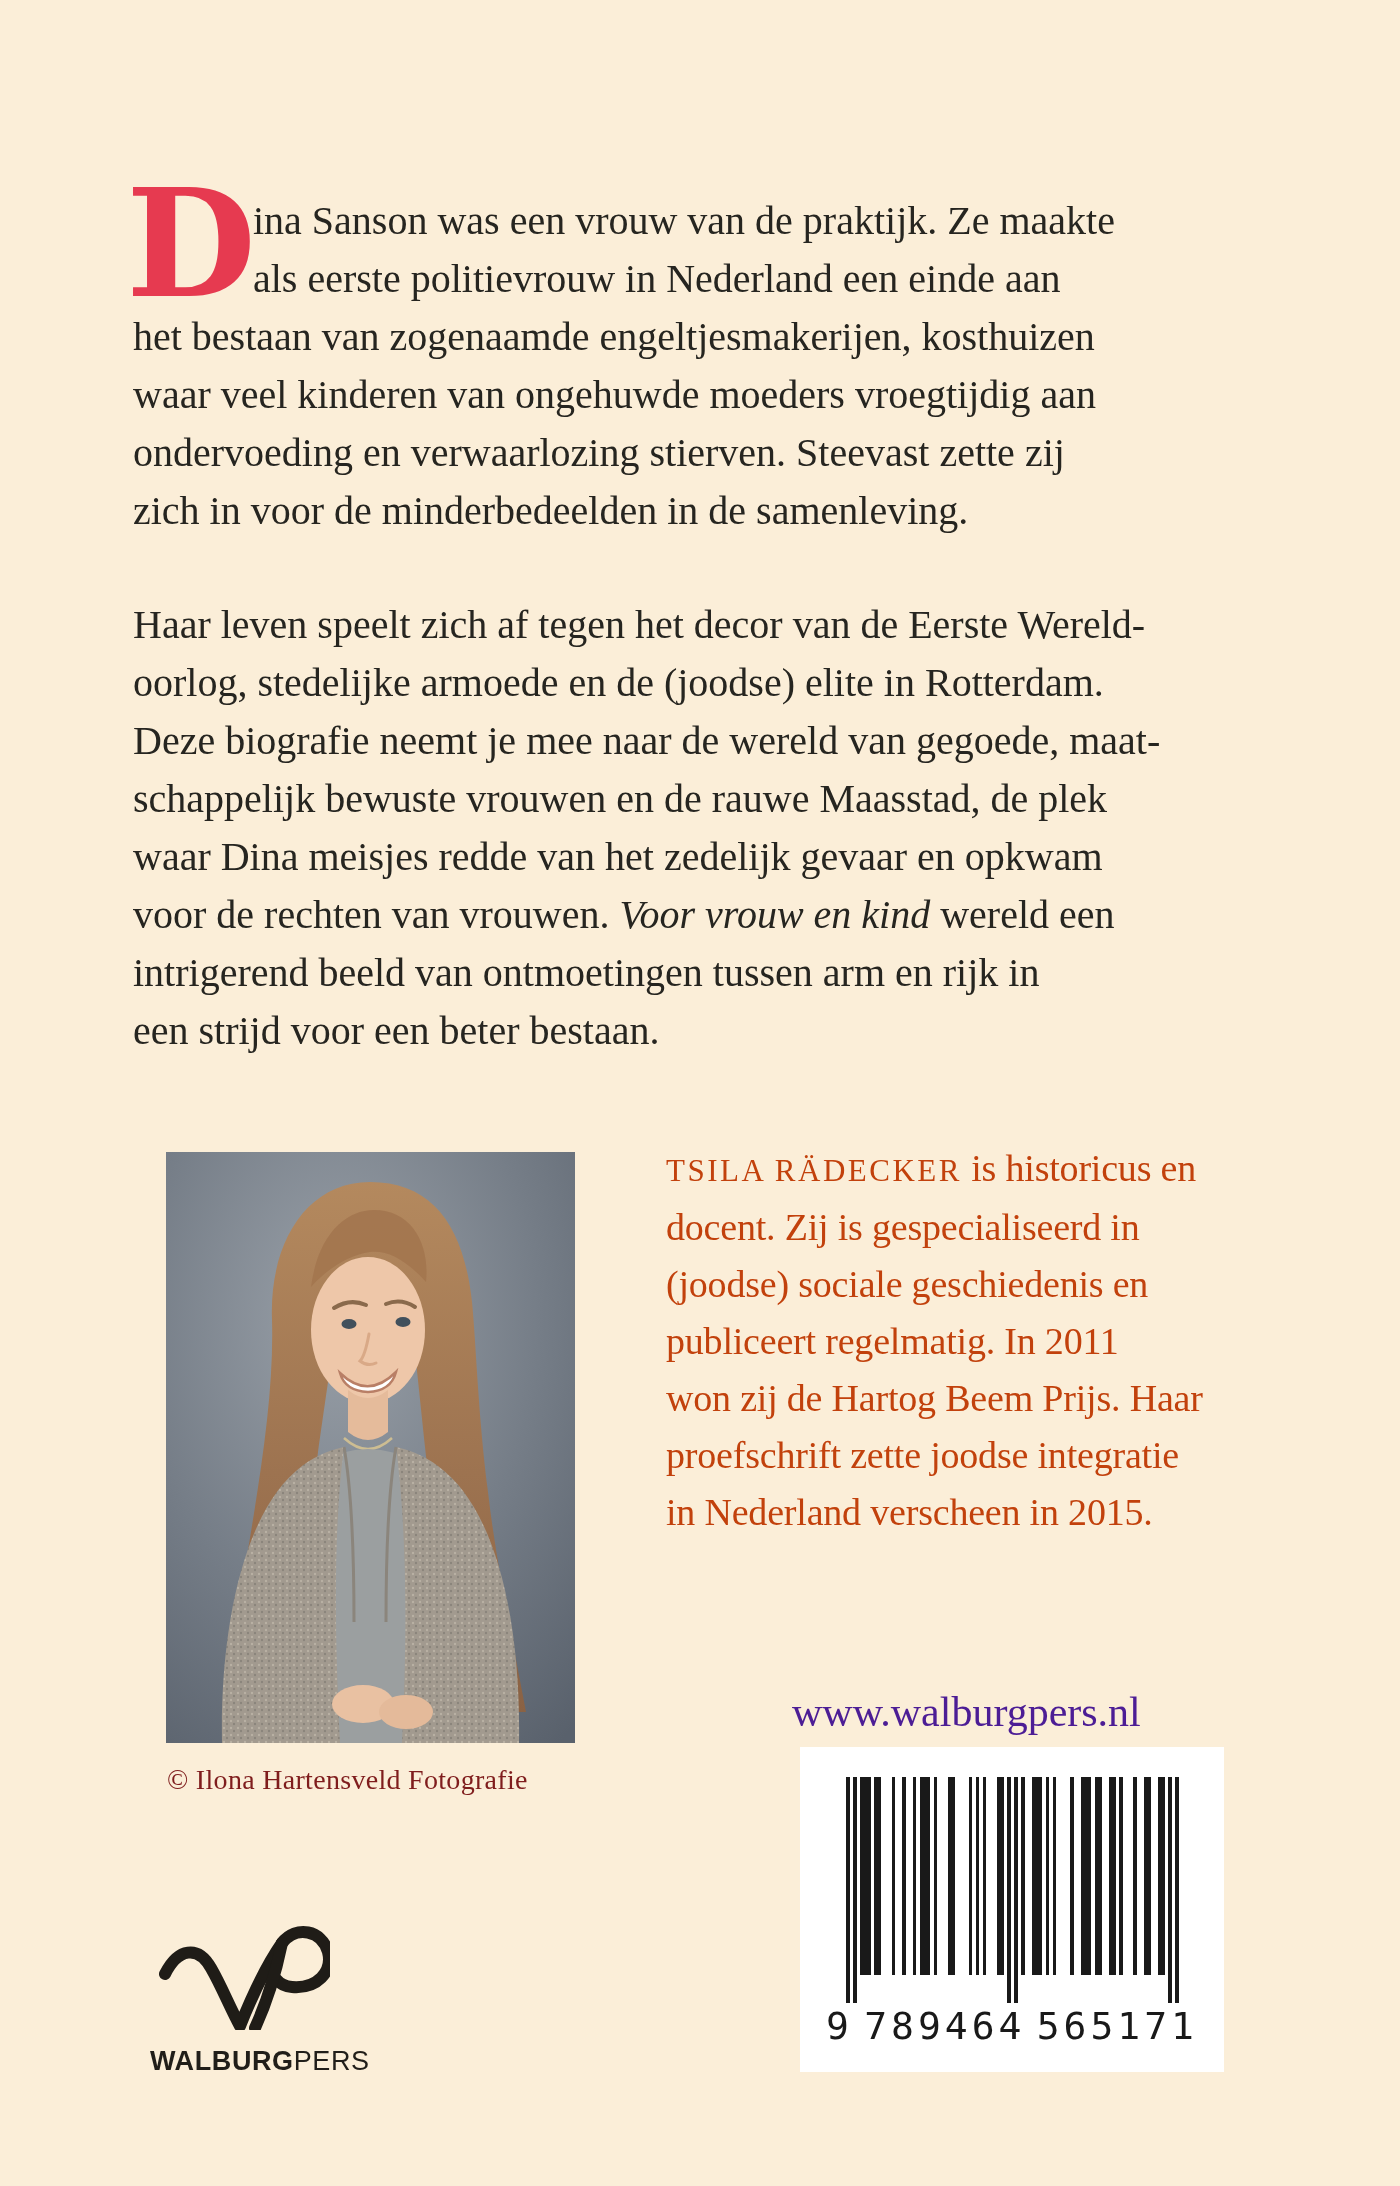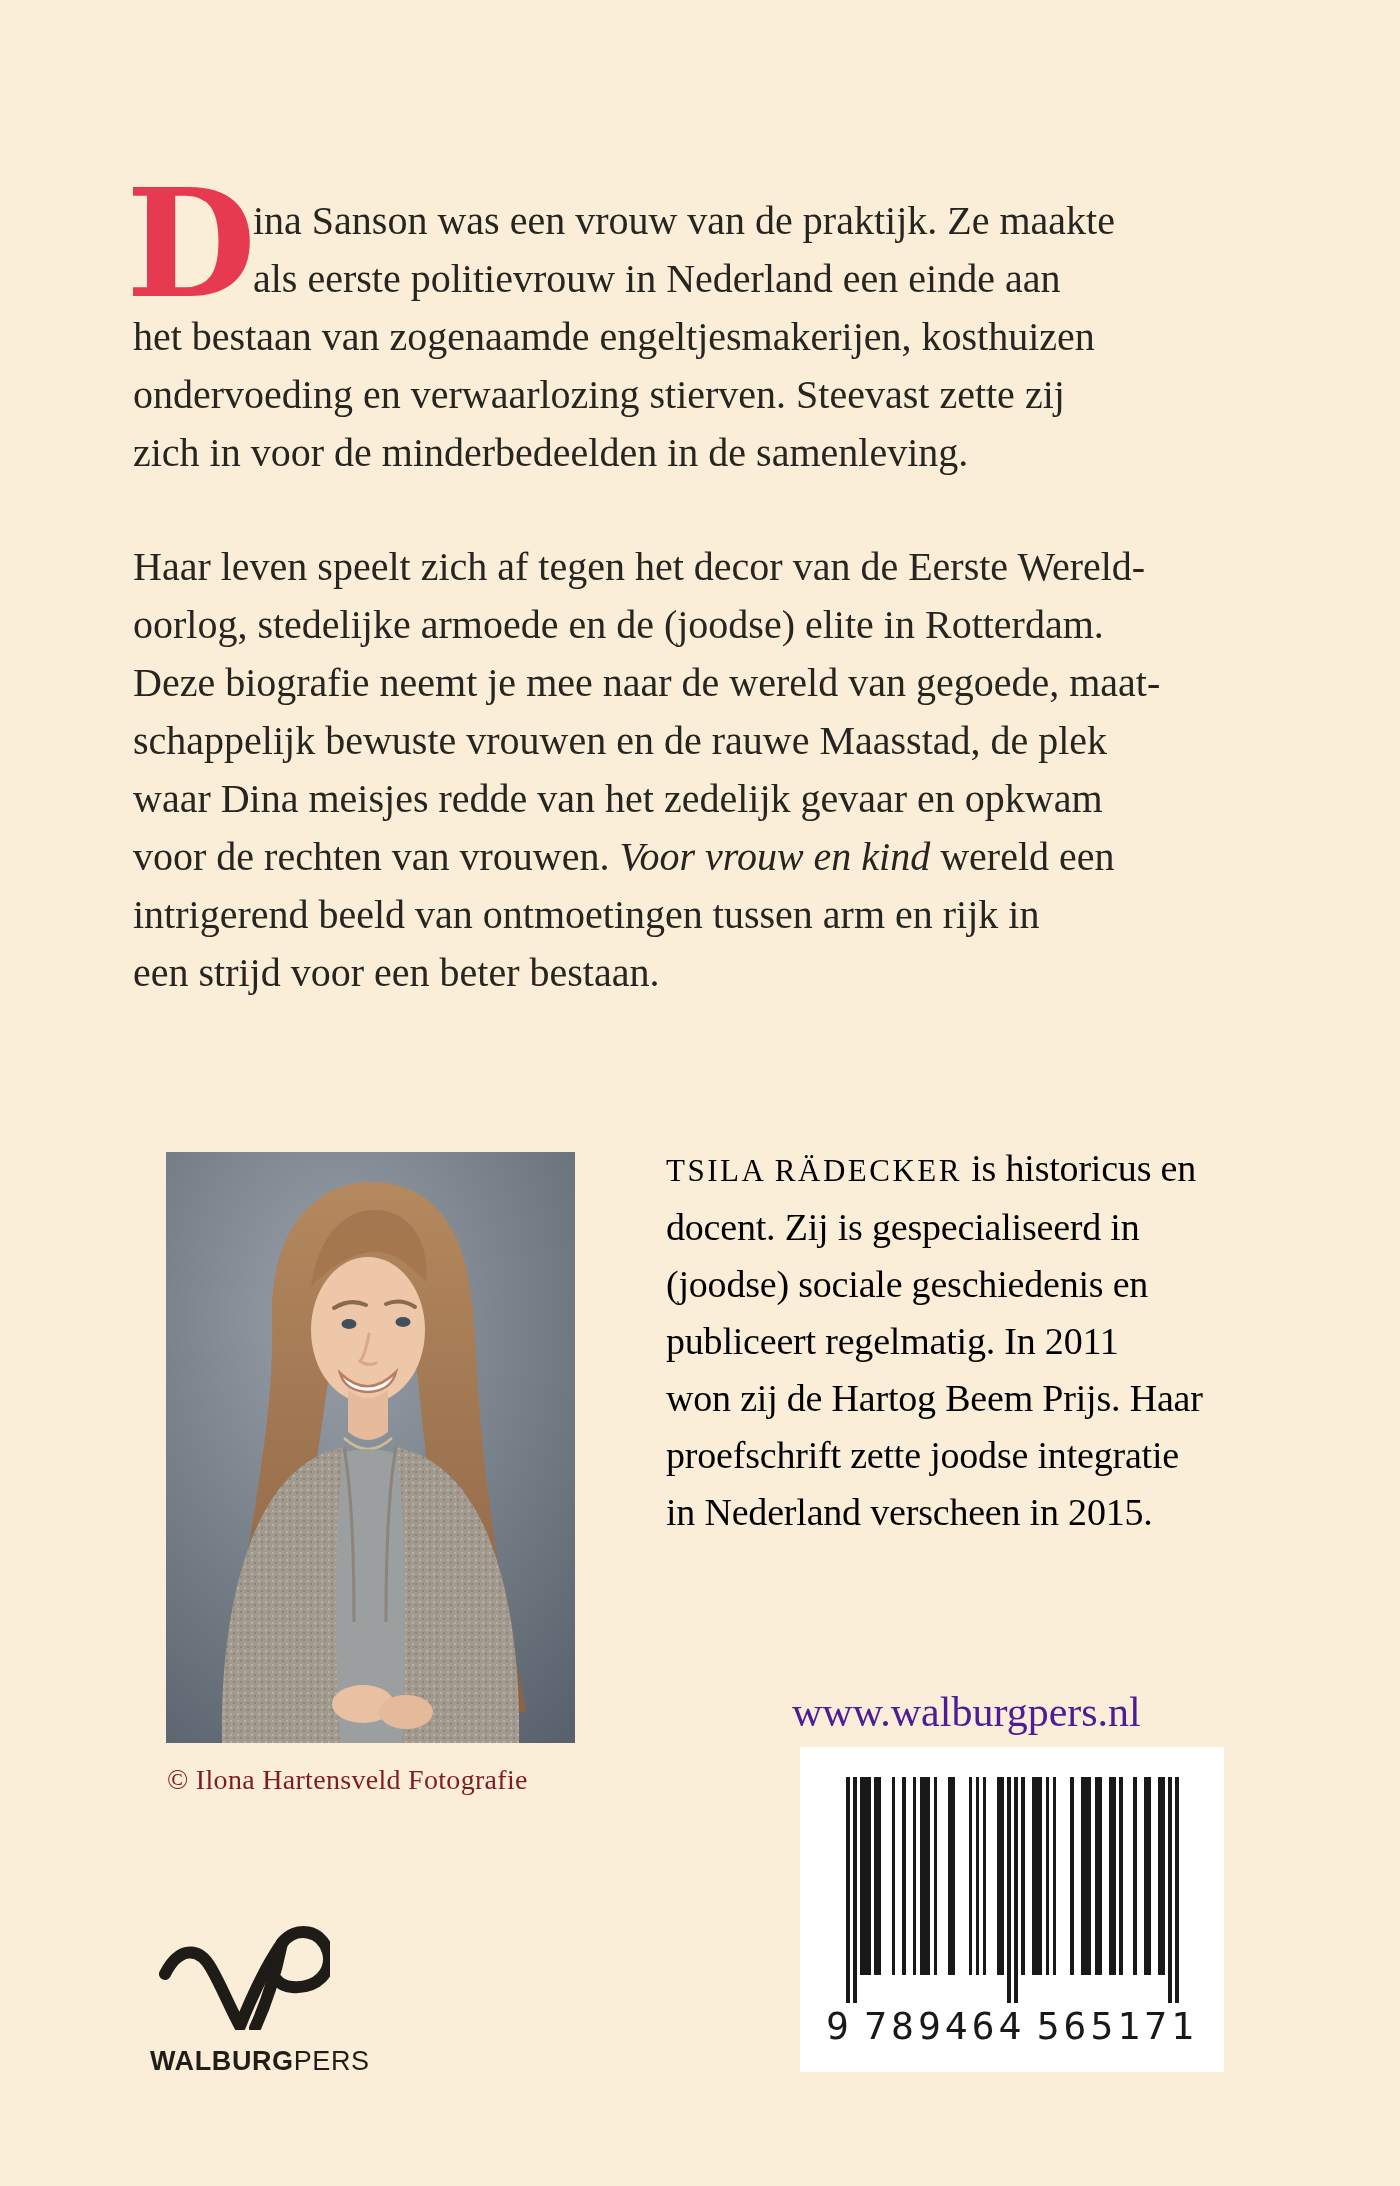--- a/index.html
+++ b/index.html
@@ -17,21 +17,21 @@
   .p1 .line:nth-child(2){padding-left:120px;}
   .p2{margin-top:56px;}
   .dropcap{
     position:absolute;left:126px;top:168px;
     font-family:"DejaVu Serif",serif;font-weight:bold;
     font-size:150px;line-height:1;color:#e63a50;
   }
   .it{font-style:italic;margin-top:48px;}
 
   
-  .bio{position:absolute;left:666px;top:1140px;font-size:38px;line-height:57px;color:#000000;letter-spacing:-0.2px;}
+  .bio{position:absolute;left:666px;top:1140px;font-size:38px;line-height:57px;color:#c2410c;letter-spacing:-0.2px;}
   .caps{font-size:31px;letter-spacing:2.5px;}
 
   
   .photo-frame{position:absolute;left:166px;top:1152px;width:409px;height:591px;overflow:hidden;background:#6f7781;}
   .photo-frame svg{display:block;}
 
   .credit{position:absolute;left:167px;top:1764px;font-size:28px;color:#7f1d1d;letter-spacing:0.3px;}
 
   
   .website{position:absolute;left:792px;top:1688px;width:440px;text-align:left;font-size:42px;color:#4c1d95;}
@@ -57,20 +57,21 @@
 </head>
 <body>
 
 <div class="dropcap">D</div>
 
 <div class="blurb">
   <div class="p1">
       <div class="line">ina Sanson was een vrouw van de praktijk. Ze maakte</div>
       <div class="line">als eerste politievrouw in Nederland een einde aan</div>
       <div class="line">het bestaan van zogenaamde engeltjesmakerijen, kosthuizen</div>
+      <div class="line">waar veel kinderen van ongehuwde moeders vroegtijdig aan</div>
       <div class="line">ondervoeding en verwaarlozing stierven. Steevast zette zij</div>
       <div class="line">zich in voor de minderbedeelden in de samenleving.</div>
     </div>
   <div class="p2">
       <div class="line">Haar leven speelt zich af tegen het decor van de Eerste Wereld-</div>
       <div class="line">oorlog, stedelijke armoede en de (joodse) elite in Rotterdam.</div>
       <div class="line">Deze biografie neemt je mee naar de wereld van gegoede, maat-</div>
       <div class="line">schappelijk bewuste vrouwen en de rauwe Maasstad, de plek</div>
       <div class="line">waar Dina meisjes redde van het zedelijk gevaar en opkwam</div>
       <div class="line"><span>voor de rechten van vrouwen. </span><span class="it">Voor vrouw en kind</span><span> wereld een</span></div>

